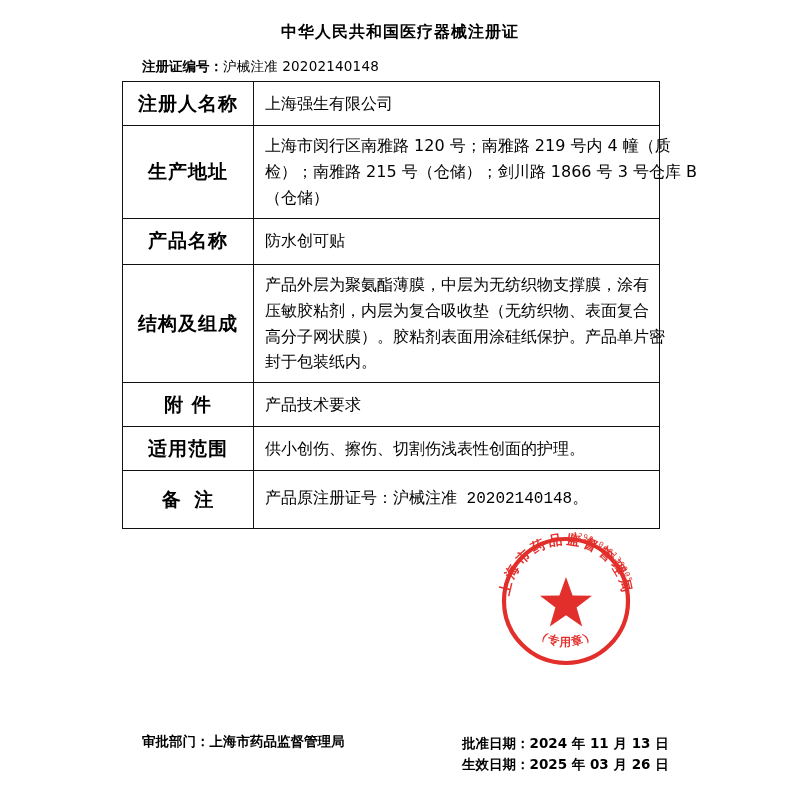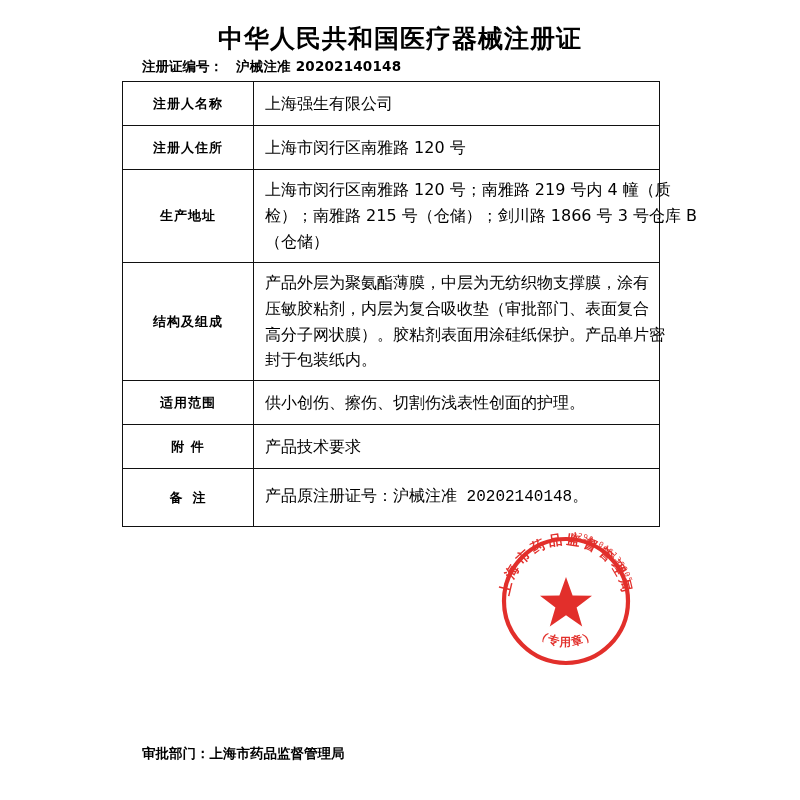--- a/index.html
+++ b/index.html
@@ -23,59 +23,58 @@
     box-sizing: border-box;
   }
 
   
   .doc-title {
     position: absolute;
     top: 22px;
     left: 0;
     width: 800px;
     text-align: center;
-    font-size: 25px;
+    font-size: 16px;
     font-weight: bold;
     letter-spacing: 1px;
     color: #000000;
   }
 
   .cert-no {
     position: absolute;
     top: 58px;
     left: 142px;
     font-size: 13.5px;
     font-weight: bold;
     color: #000000;
     white-space: nowrap;
   }
   .cert-no .cert-no-value {
-    font-weight: bold;
+    font-weight: normal;
     letter-spacing: 0.2px;
-    margin-left: 13px;
   }
 
   
   .cert-table {
     position: absolute;
     top: 81px;
     left: 122px;
     width: 538px;
     border-collapse: collapse;
     table-layout: fixed;
   }
   .cert-table td {
     border: 1.3px solid #111111;
     vertical-align: middle;
     padding: 0;
   }
   .cert-table td.label {
     width: 122px;
     text-align: center;
-    font-size: 13px;
+    font-size: 19px;
     font-weight: bold;
     color: #000000;
     padding: 7px 4px;
     letter-spacing: 1px;
   }
   .cert-table td.value {
     padding: 7px 10px 7px 11px;
     font-size: 16px;
     color: #000000;
     line-height: 1.62;
@@ -99,21 +98,21 @@
     position: absolute;
     left: 142px;
     top: 733px;
     width: 520px;
     font-size: 13.5px;
     color: #000000;
   }
   .footer-dept {
     position: absolute;
     left: 0;
-    top: 12px;
+    top: 0;
     font-weight: bold;
     white-space: nowrap;
   }
   .footer-dates {
     position: absolute;
     left: 320px;
     top: 0;
     line-height: 1.52;
   }
   .footer-dates .dline {
@@ -147,61 +146,61 @@
 
   <table class="cert-table">
     <tbody>
       <tr class="r-single">
         <td class="label">注册人名称</td>
         <td class="value">
           <span class="value-line">上海强生有限公司</span>
         </td>
       </tr>
 
-      <tr class="r-single">
-        <td class="label">注册人住所</td>
-        <td class="value">
-          <span class="value-line">上海市闵行区南雅路 120 号</span>
-        </td>
-      </tr>
 
       <tr>
         <td class="label">生产地址</td>
         <td class="value">
           <span class="value-line">上海市闵行区南雅路 120 号；南雅路 219 号内 4 幢（质</span>
           <span class="value-line">检）；南雅路 215 号（仓储）；剑川路 1866 号 3 号仓库 B</span>
           <span class="value-line">（仓储）</span>
         </td>
       </tr>
 
 
 
+      <tr class="r-prod">
+        <td class="label">产品名称</td>
+        <td class="value">
+          <span class="value-line">防水创可贴</span>
+        </td>
+      </tr>
 
 
       <tr>
         <td class="label">结构及组成</td>
         <td class="value">
           <span class="value-line">产品外层为聚氨酯薄膜，中层为无纺织物支撑膜，涂有</span>
-          <span class="value-line">压敏胶粘剂，内层为复合吸收垫（审批部门、表面复合</span>
+          <span class="value-line">压敏胶粘剂，内层为复合吸收垫（无纺织物、表面复合</span>
           <span class="value-line">高分子网状膜）。胶粘剂表面用涂硅纸保护。产品单片密</span>
           <span class="value-line">封于包装纸内。</span>
         </td>
       </tr>
 
       <tr class="r-single">
+        <td class="label label-spaced">附  件</td>
+        <td class="value">
+          <span class="value-line">产品技术要求</span>
+        </td>
+      </tr>
+
+      <tr class="r-single">
         <td class="label">适用范围</td>
         <td class="value">
           <span class="value-line">供小创伤、擦伤、切割伤浅表性创面的护理。</span>
-        </td>
-      </tr>
-
-      <tr class="r-single">
-        <td class="label label-spaced">附  件</td>
-        <td class="value">
-          <span class="value-line">产品技术要求</span>
         </td>
       </tr>
 
 
       <tr style="height:58px;font-family:Liberation Mono, monospace;">
         <td class="label label-spaced">备  注</td>
         <td class="value">
           <span class="value-line">产品原注册证号：沪械注准 20202140148。</span>
         </td>
       </tr>
@@ -232,16 +231,18 @@
 
       <text font-family="'DejaVu Sans Mono','Liberation Mono',monospace" font-size="7.6" fill="#e0201b" letter-spacing="0.9">
         <textPath href="#arcPath" startOffset="72%" text-anchor="middle">4290 04C13S805</textPath>
       </text>
     </svg>
   </div>
 
   <div class="footer">
     <div class="footer-dept">审批部门：上海市药品监督管理局</div>
     <div class="footer-dates">
+      <span class="dline">批准日期：2024 年 11 月 13 日</span>
+      <span class="dline">生效日期：2025 年 03 月 26 日</span>
     </div>
   </div>
 
 </div>
 
 </body></html>

